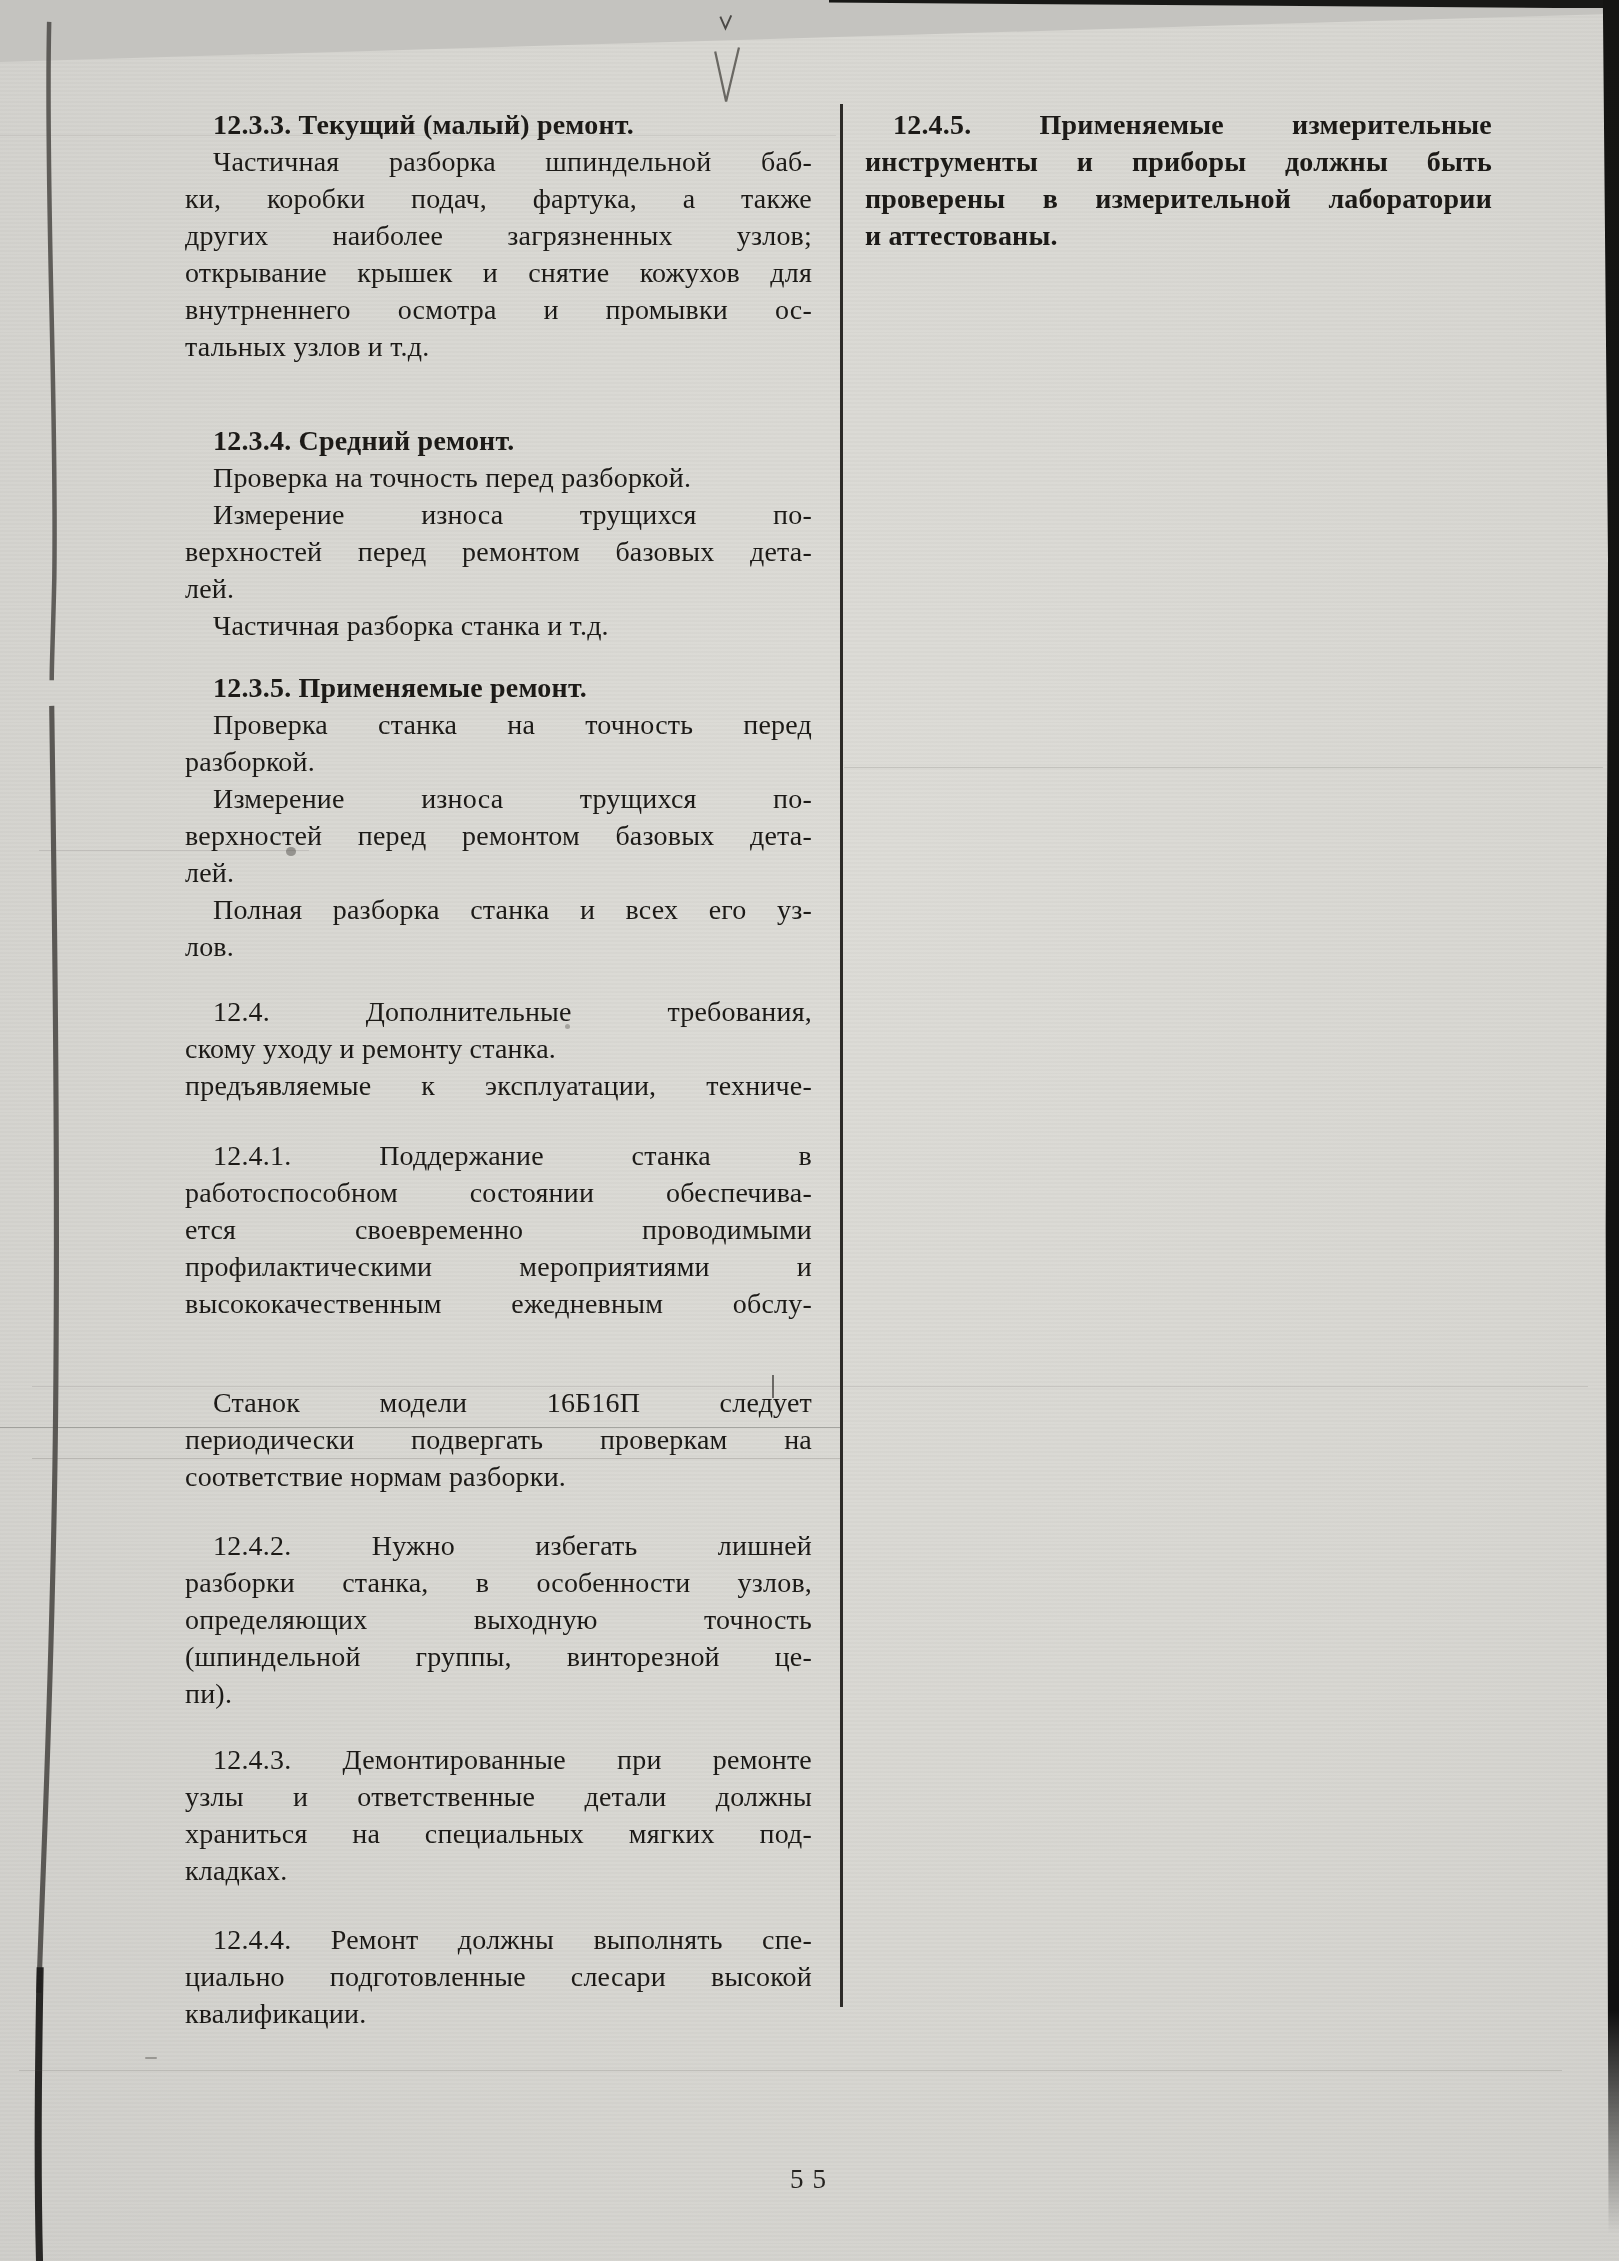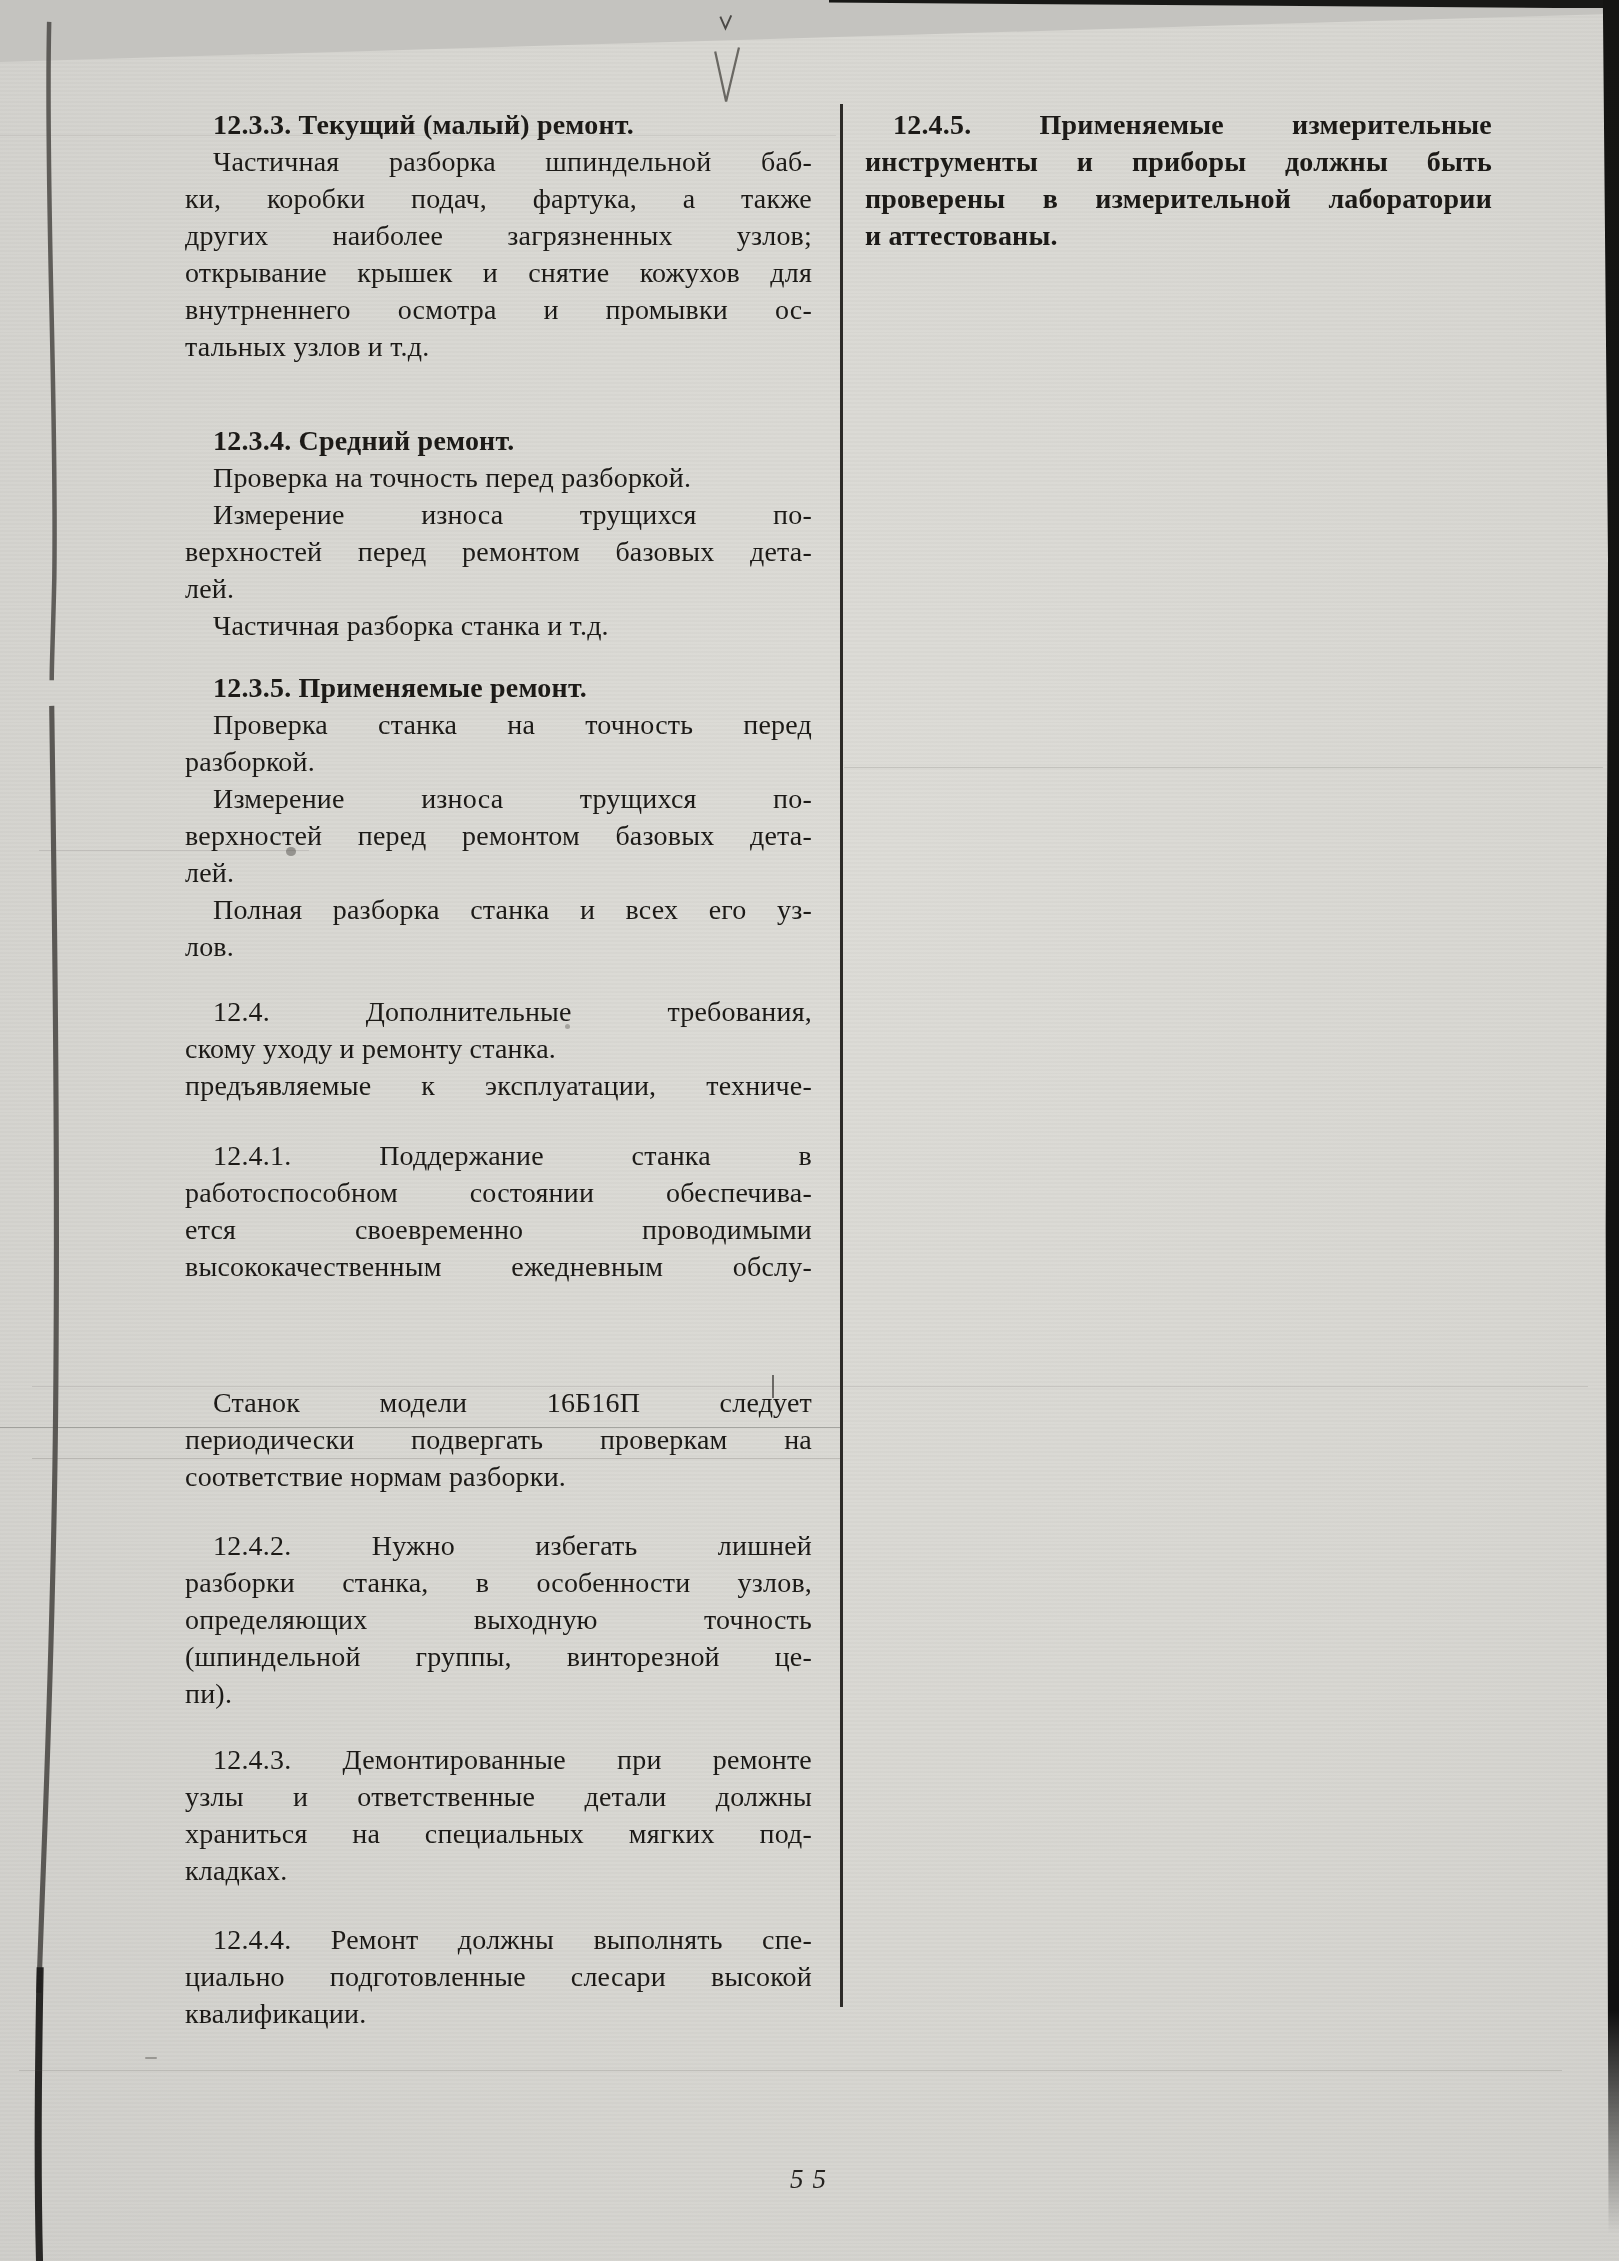--- a/index.html
+++ b/index.html
@@ -27,21 +27,21 @@
   .tick{position:absolute;background:#2f2d2a;}
   .divider{position:absolute;left:840px;top:104px;width:3.2px;height:1903px;background:#2d2b28;}
   
   .block{position:absolute;width:627px;font-size:28px;line-height:37px;letter-spacing:0.2px;font-family:Liberation Serif, serif;}
   .left{left:185px;}
   .right{left:865px;}
   .ln{text-align:justify;text-align-last:justify;}
   .ln.end{text-align-last:left;}
   .ln.ind{text-indent:28px;}
   .b{font-weight:bold;}
-  .pagenum{position:absolute;left:790px;top:2164px;font-size:27px;font-style:italic;
+  .pagenum{position:absolute;left:790px;top:2164px;font-size:27px;
     letter-spacing:9px;color:#24221f;}
 </style>
 </head>
 <body>
 
 <div class="top-edge"></div>
 <div class="top-black"></div>
 <div class="right-edge"></div>
 
 <svg class="overlay" width="1620" height="2261" viewBox="0 0 2519 3517">
@@ -100,20 +100,21 @@
 <div class="block left" style="top:993px">
   <div class="ln ind">12.4. Дополнительные требования,</div>
   <div class="ln end">скому уходу и ремонту станка.</div>
   <div class="ln">предъявляемые к эксплуатации, техниче-</div>
 </div>
 
 <div class="block left" style="top:1137px">
   <div class="ln ind">12.4.1. Поддержание станка в</div>
   <div class="ln">работоспособном состоянии обеспечива-</div>
   <div class="ln">ется своевременно проводимыми</div>
+  <div class="ln">профилактическими мероприятиями и</div>
   <div class="ln">высококачественным ежедневным обслу-</div>
 </div>
 
 <div class="block left" style="top:1384px">
   <div class="ln ind">Станок модели 16Б16П следует</div>
   <div class="ln">периодически подвергать проверкам на</div>
   <div class="ln end">соответствие нормам разборки.</div>
 </div>
 
 <div class="block left" style="top:1527px">

